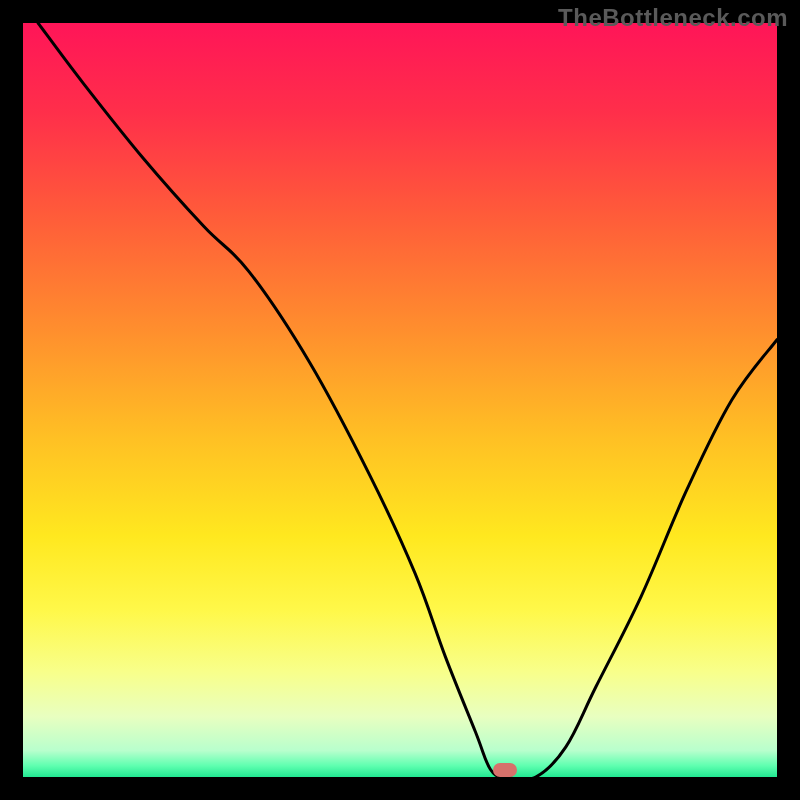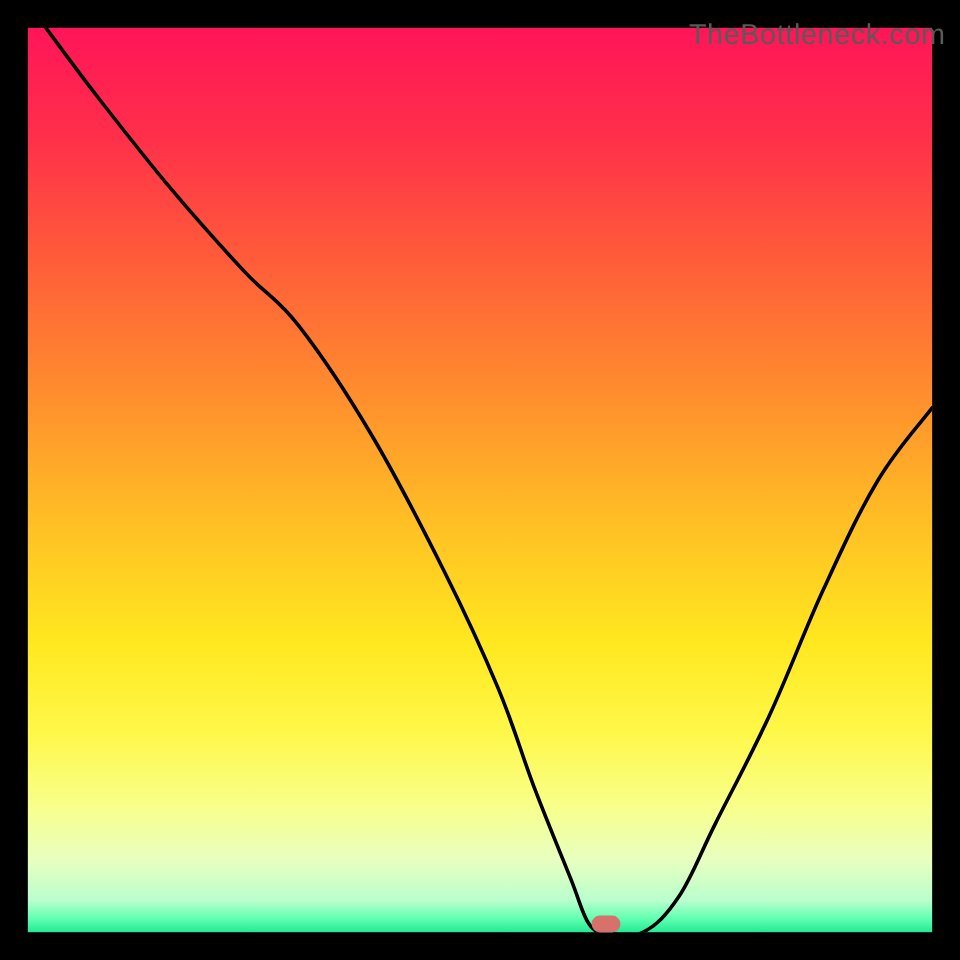--- a/index.html
+++ b/index.html
@@ -16,24 +16,23 @@
     width: 800px;
     height: 800px;
     background: #000000;
   }
   .watermark {
     position: absolute;
     top: 4px;
     right: 12px;
     color: #5a5a5a;
     font-size: 24px;
-    font-weight: 400;
+    font-weight: 700;
     letter-spacing: 0.5px;
     z-index: 30;
-    margin-top: 12px;
   }
   .plot {
     position: absolute;
     left: 23px;
     top: 23px;
     width: 754px;
     height: 754px;
   }
   .plot svg {
     display: block;

